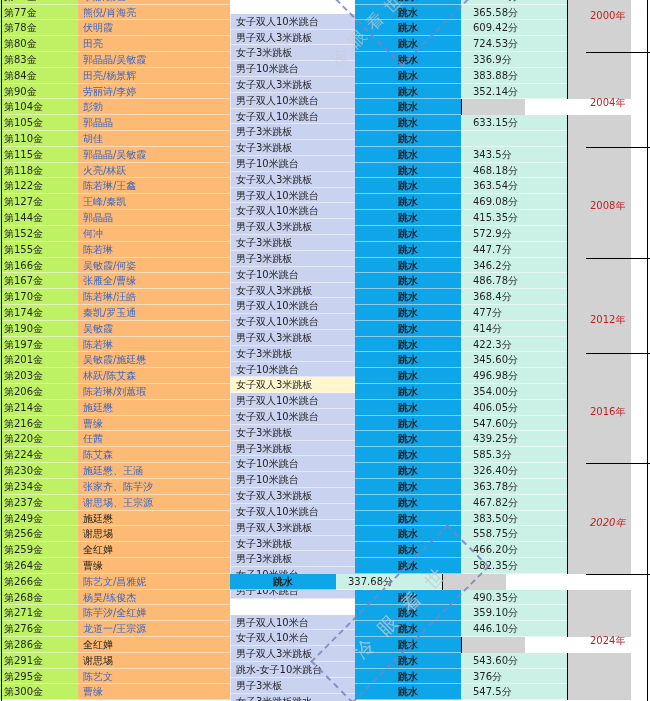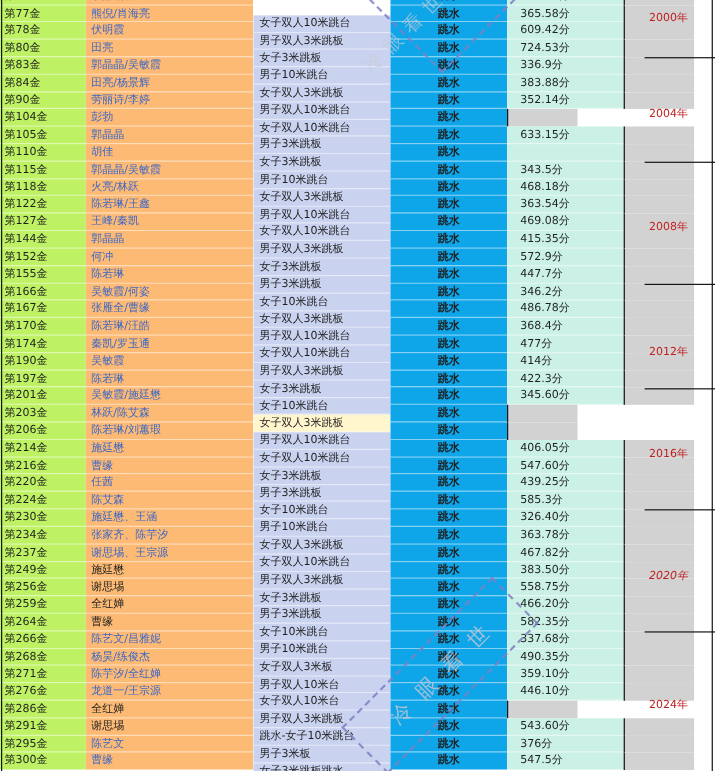--- a/index.html
+++ b/index.html
@@ -241,27 +241,29 @@
         <div class="cell c-event hl">女子双人3米跳板</div>
         <div class="cell c-sport">跳水</div>
         <div class="cell c-score">345.60分</div>
         <div class="cell c-year"></div>
       </div>
       <div class="row">
         <div class="cell c-no">第203金</div>
         <div class="cell c-name">林跃/陈艾森</div>
         <div class="cell c-event">男子双人10米跳台</div>
         <div class="cell c-sport">跳水</div>
+        <div class="cell c-score">496.98分</div>
         <div class="cell c-year"></div>
       </div>
       <div class="row">
         <div class="cell c-no">第206金</div>
         <div class="cell c-name">陈若琳/刘蕙瑕</div>
         <div class="cell c-event">女子双人10米跳台</div>
         <div class="cell c-sport">跳水</div>
+        <div class="cell c-score">354.00分</div>
         <div class="cell c-year"></div>
       </div>
       <div class="row">
         <div class="cell c-no">第214金</div>
         <div class="cell c-name">施廷懋</div>
         <div class="cell c-event">女子3米跳板</div>
         <div class="cell c-sport">跳水</div>
         <div class="cell c-score">406.05分</div>
         <div class="cell c-year"></div>
       </div>
@@ -341,21 +343,20 @@
         <div class="cell c-no">第264金</div>
         <div class="cell c-name nm-black">曹缘</div>
         <div class="cell c-event">男子10米跳台</div>
         <div class="cell c-sport">跳水</div>
         <div class="cell c-score">582.35分</div>
         <div class="cell c-year"></div>
       </div>
       <div class="row">
         <div class="cell c-no">第266金</div>
         <div class="cell c-name">陈艺文/昌雅妮</div>
-        <div class="cell c-event">女子双人3米板</div>
         <div class="cell c-sport">跳水</div>
         <div class="cell c-score">337.68分</div>
         <div class="cell c-year"></div>
       </div>
       <div class="row">
         <div class="cell c-no">第268金</div>
         <div class="cell c-name">杨昊/练俊杰</div>
         <div class="cell c-event">男子双人10米台</div>
         <div class="cell c-sport">跳水</div>
         <div class="cell c-score">490.35分</div>

